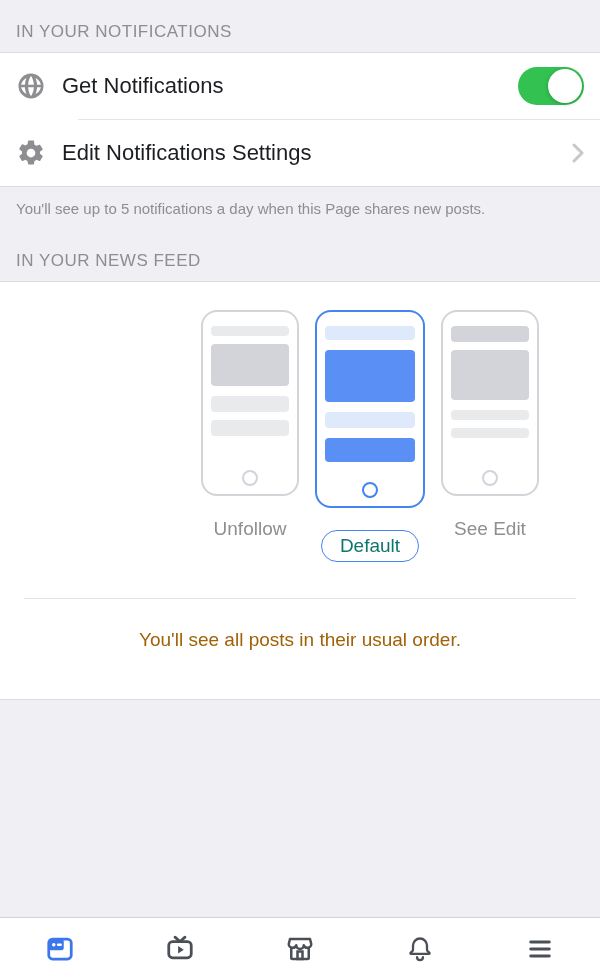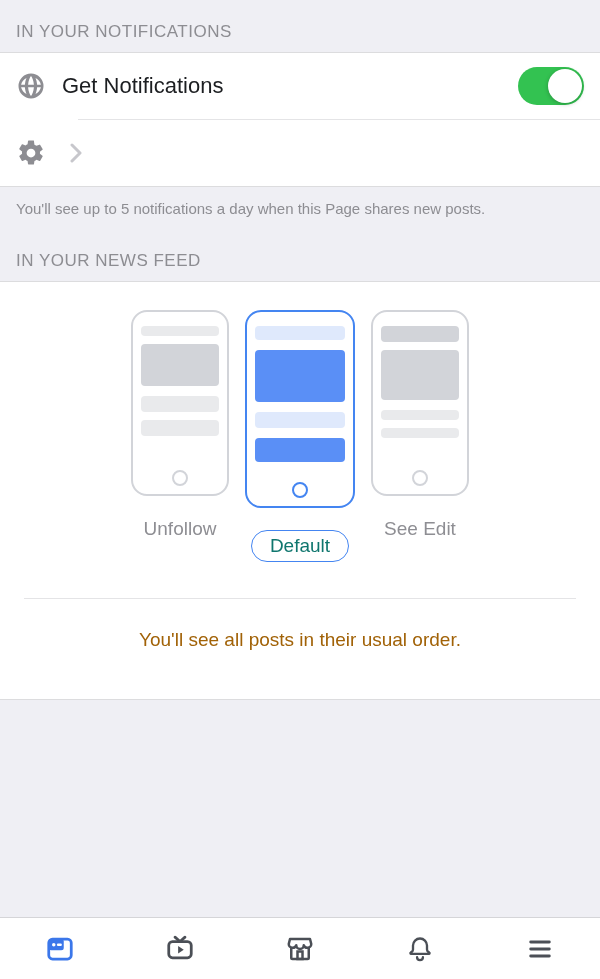--- a/index.html
+++ b/index.html
@@ -79,21 +79,21 @@
       color: #8d8d92;
       line-height: 1.35;
     }
     .feed-panel {
       background: #fff;
       border-top: 1px solid #dcdcde;
       border-bottom: 1px solid #dcdcde;
     }
     .phones {
       display: flex;
-      justify-content: center;
+      justify-content: flex-end;
       align-items: flex-start;
       padding: 28px 50px 6px 50px;
     }
     .option {
       display: flex;
       flex-direction: column;
       align-items: center;
       width: 120px;
     }
     .phone {
@@ -197,20 +197,21 @@
   </div>
 
   <div class="row-divider"></div>
 
   <div class="row">
     <div class="row-icon">
       <svg width="30" height="30" viewBox="0 0 24 24" fill="#8d8d92">
         <path d="M19.14 12.94a7.49 7.49 0 000-1.88l2.03-1.58a.5.5 0 00.12-.64l-1.92-3.32a.5.5 0 00-.6-.22l-2.39.96a7.34 7.34 0 00-1.63-.94l-.36-2.54A.5.5 0 0013.9 2h-3.8a.5.5 0 00-.49.42L9.25 4.96c-.58.24-1.13.55-1.63.94l-2.39-.96a.5.5 0 00-.6.22L2.71 8.48a.5.5 0 00.12.64l2.03 1.58a7.49 7.49 0 000 1.88l-2.03 1.58a.5.5 0 00-.12.64l1.92 3.32c.13.22.39.31.6.22l2.39-.96c.5.39 1.05.7 1.63.94l.36 2.54c.4.26.25.42.49.42h3.8c.24 0 .45-.16.49-.42l.36-2.54c.58-.24 1.13-.55 1.63-.94l2.39.96c.21.09.47 0 .6-.22l1.92-3.32a.5.5 0 00-.12-.64l-2.03-1.58zM12 15.5A3.5 3.5 0 1112 8.5a3.5 3.5 0 010 7z"></path>
       </svg>
     </div>
+    <div class="row-body">Edit Notifications Settings</div>
     <svg class="chevron" viewBox="0 0 12 20">
       <polyline points="2,2 10,10 2,18" fill="none" stroke="#c7c7cc" stroke-width="3" stroke-linecap="round" stroke-linejoin="round"></polyline>
     </svg>
   </div>
 </div>
 
 <div class="helper">You'll see up to 5 notifications a day when this Page shares new posts.</div>
 
 <div class="section-header" style="padding-top:10px">IN YOUR NEWS FEED</div>
 

